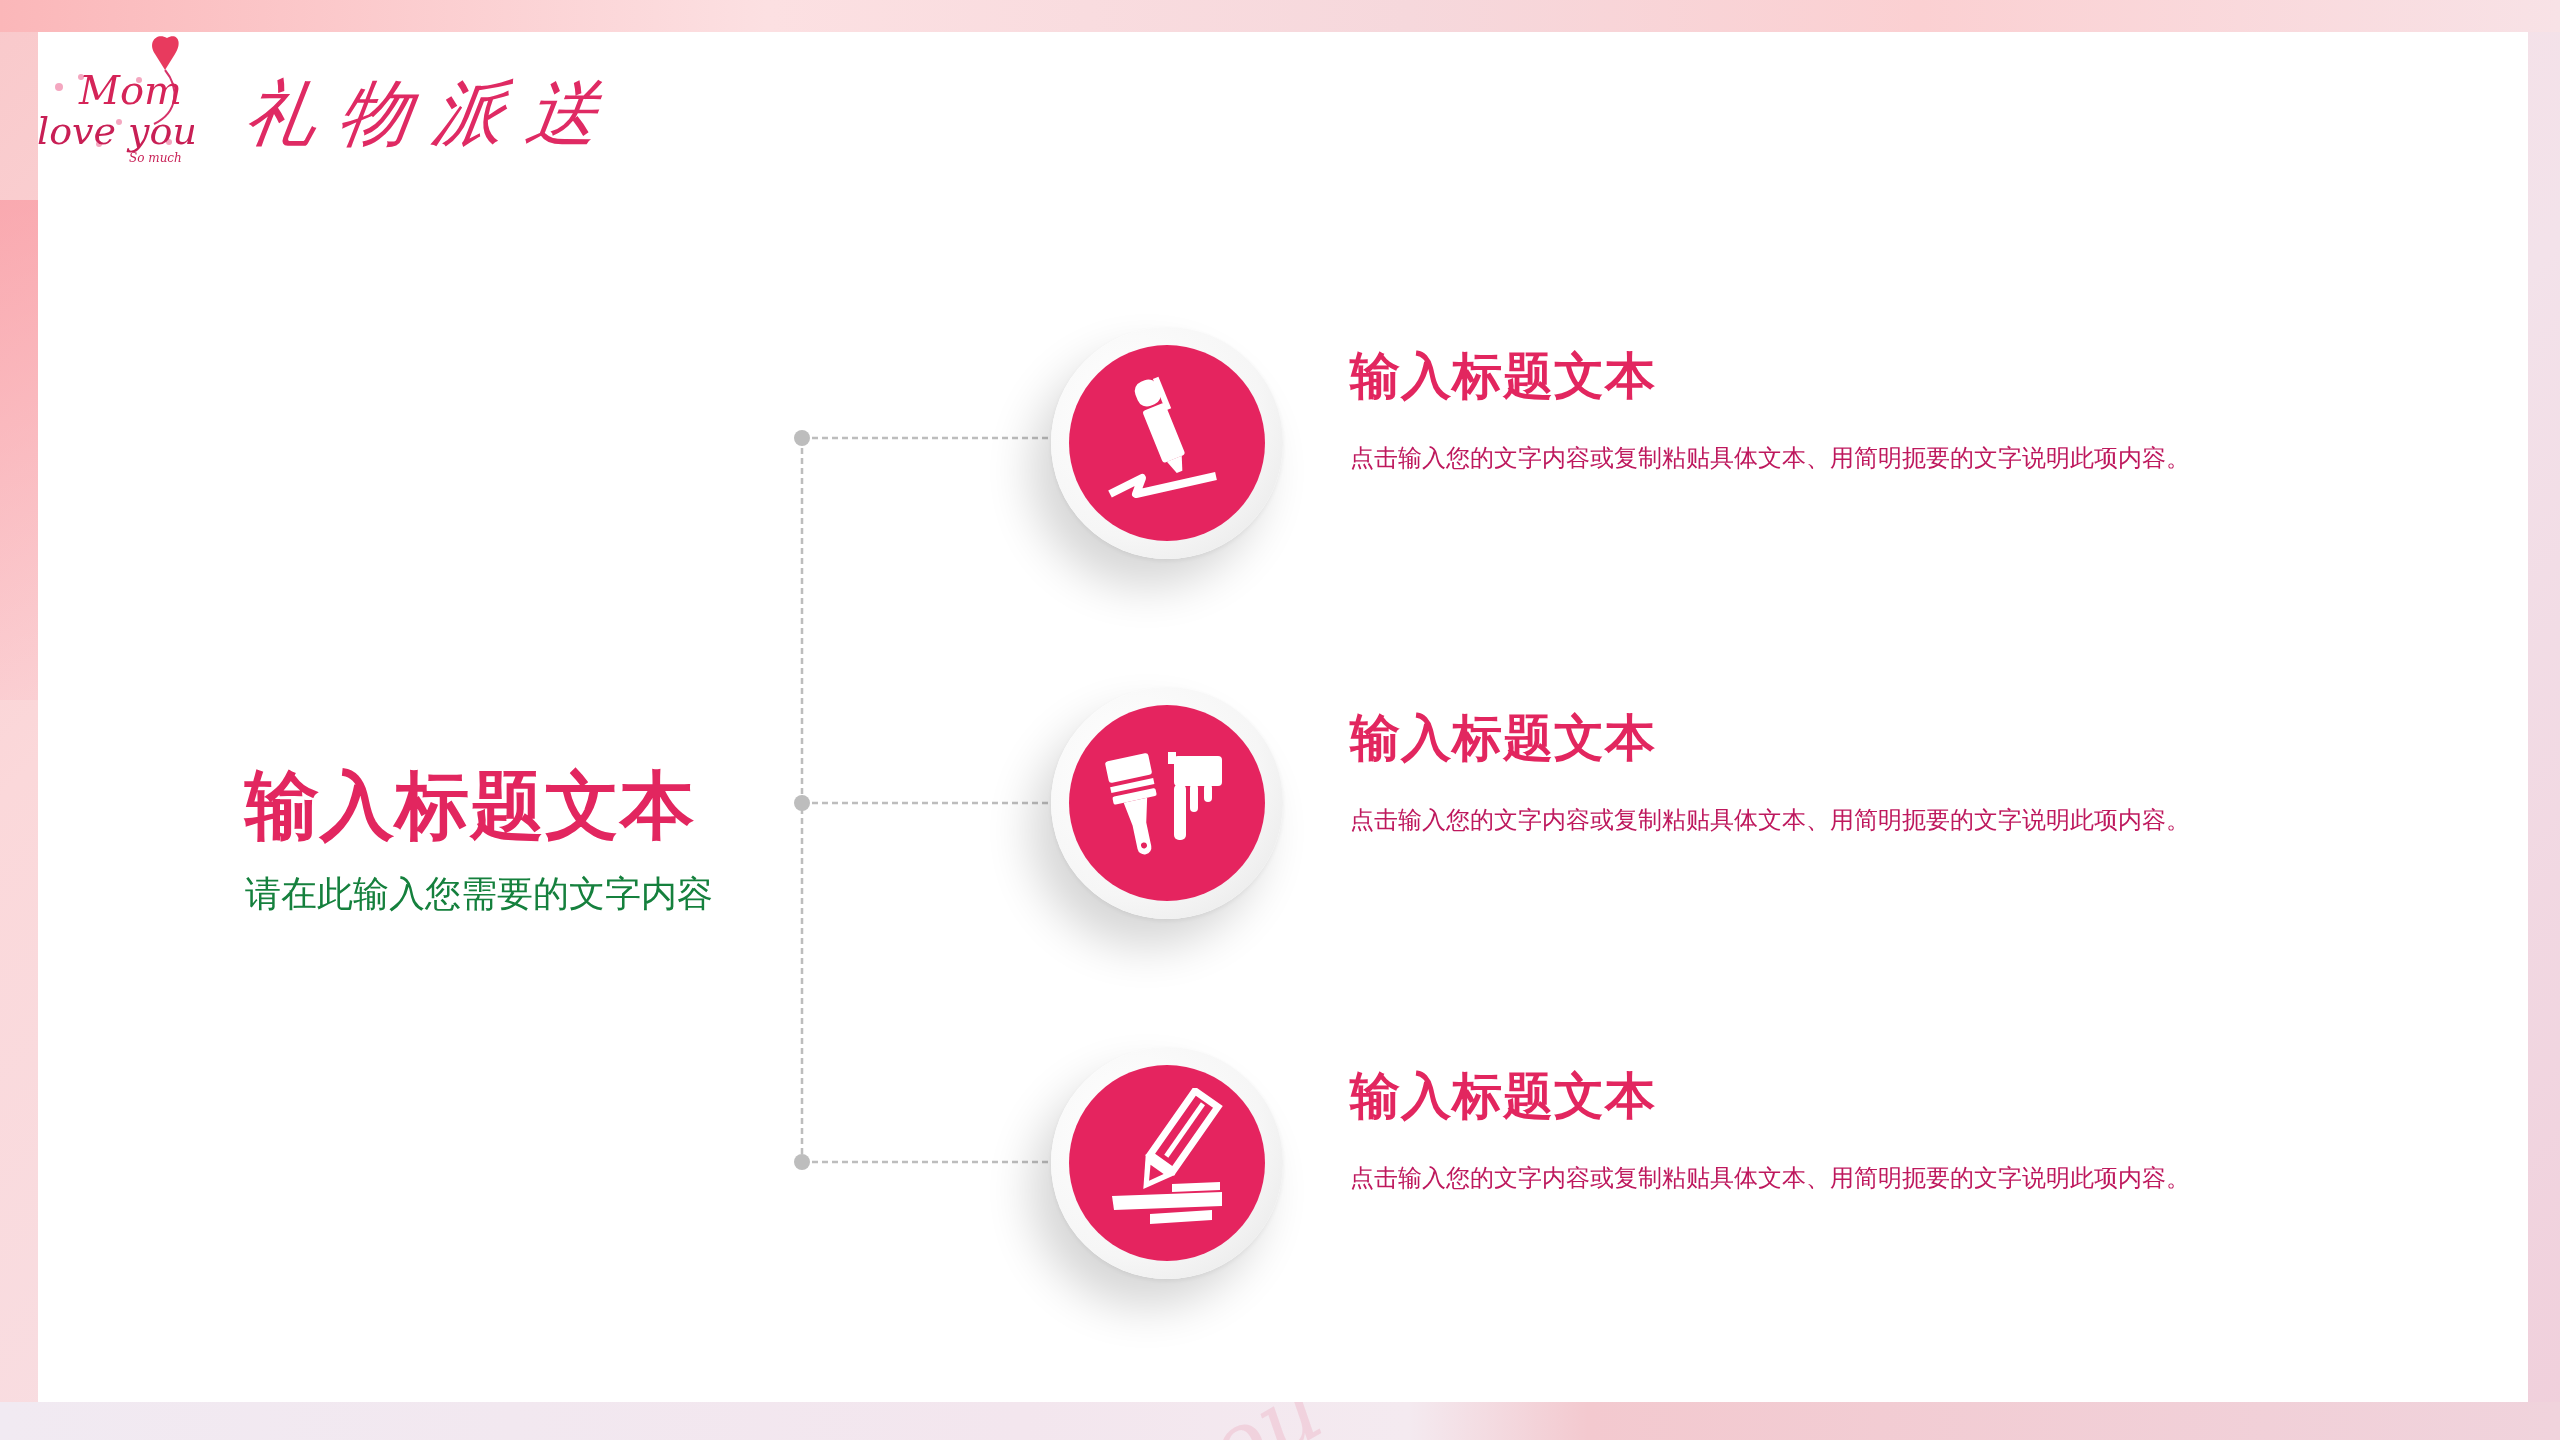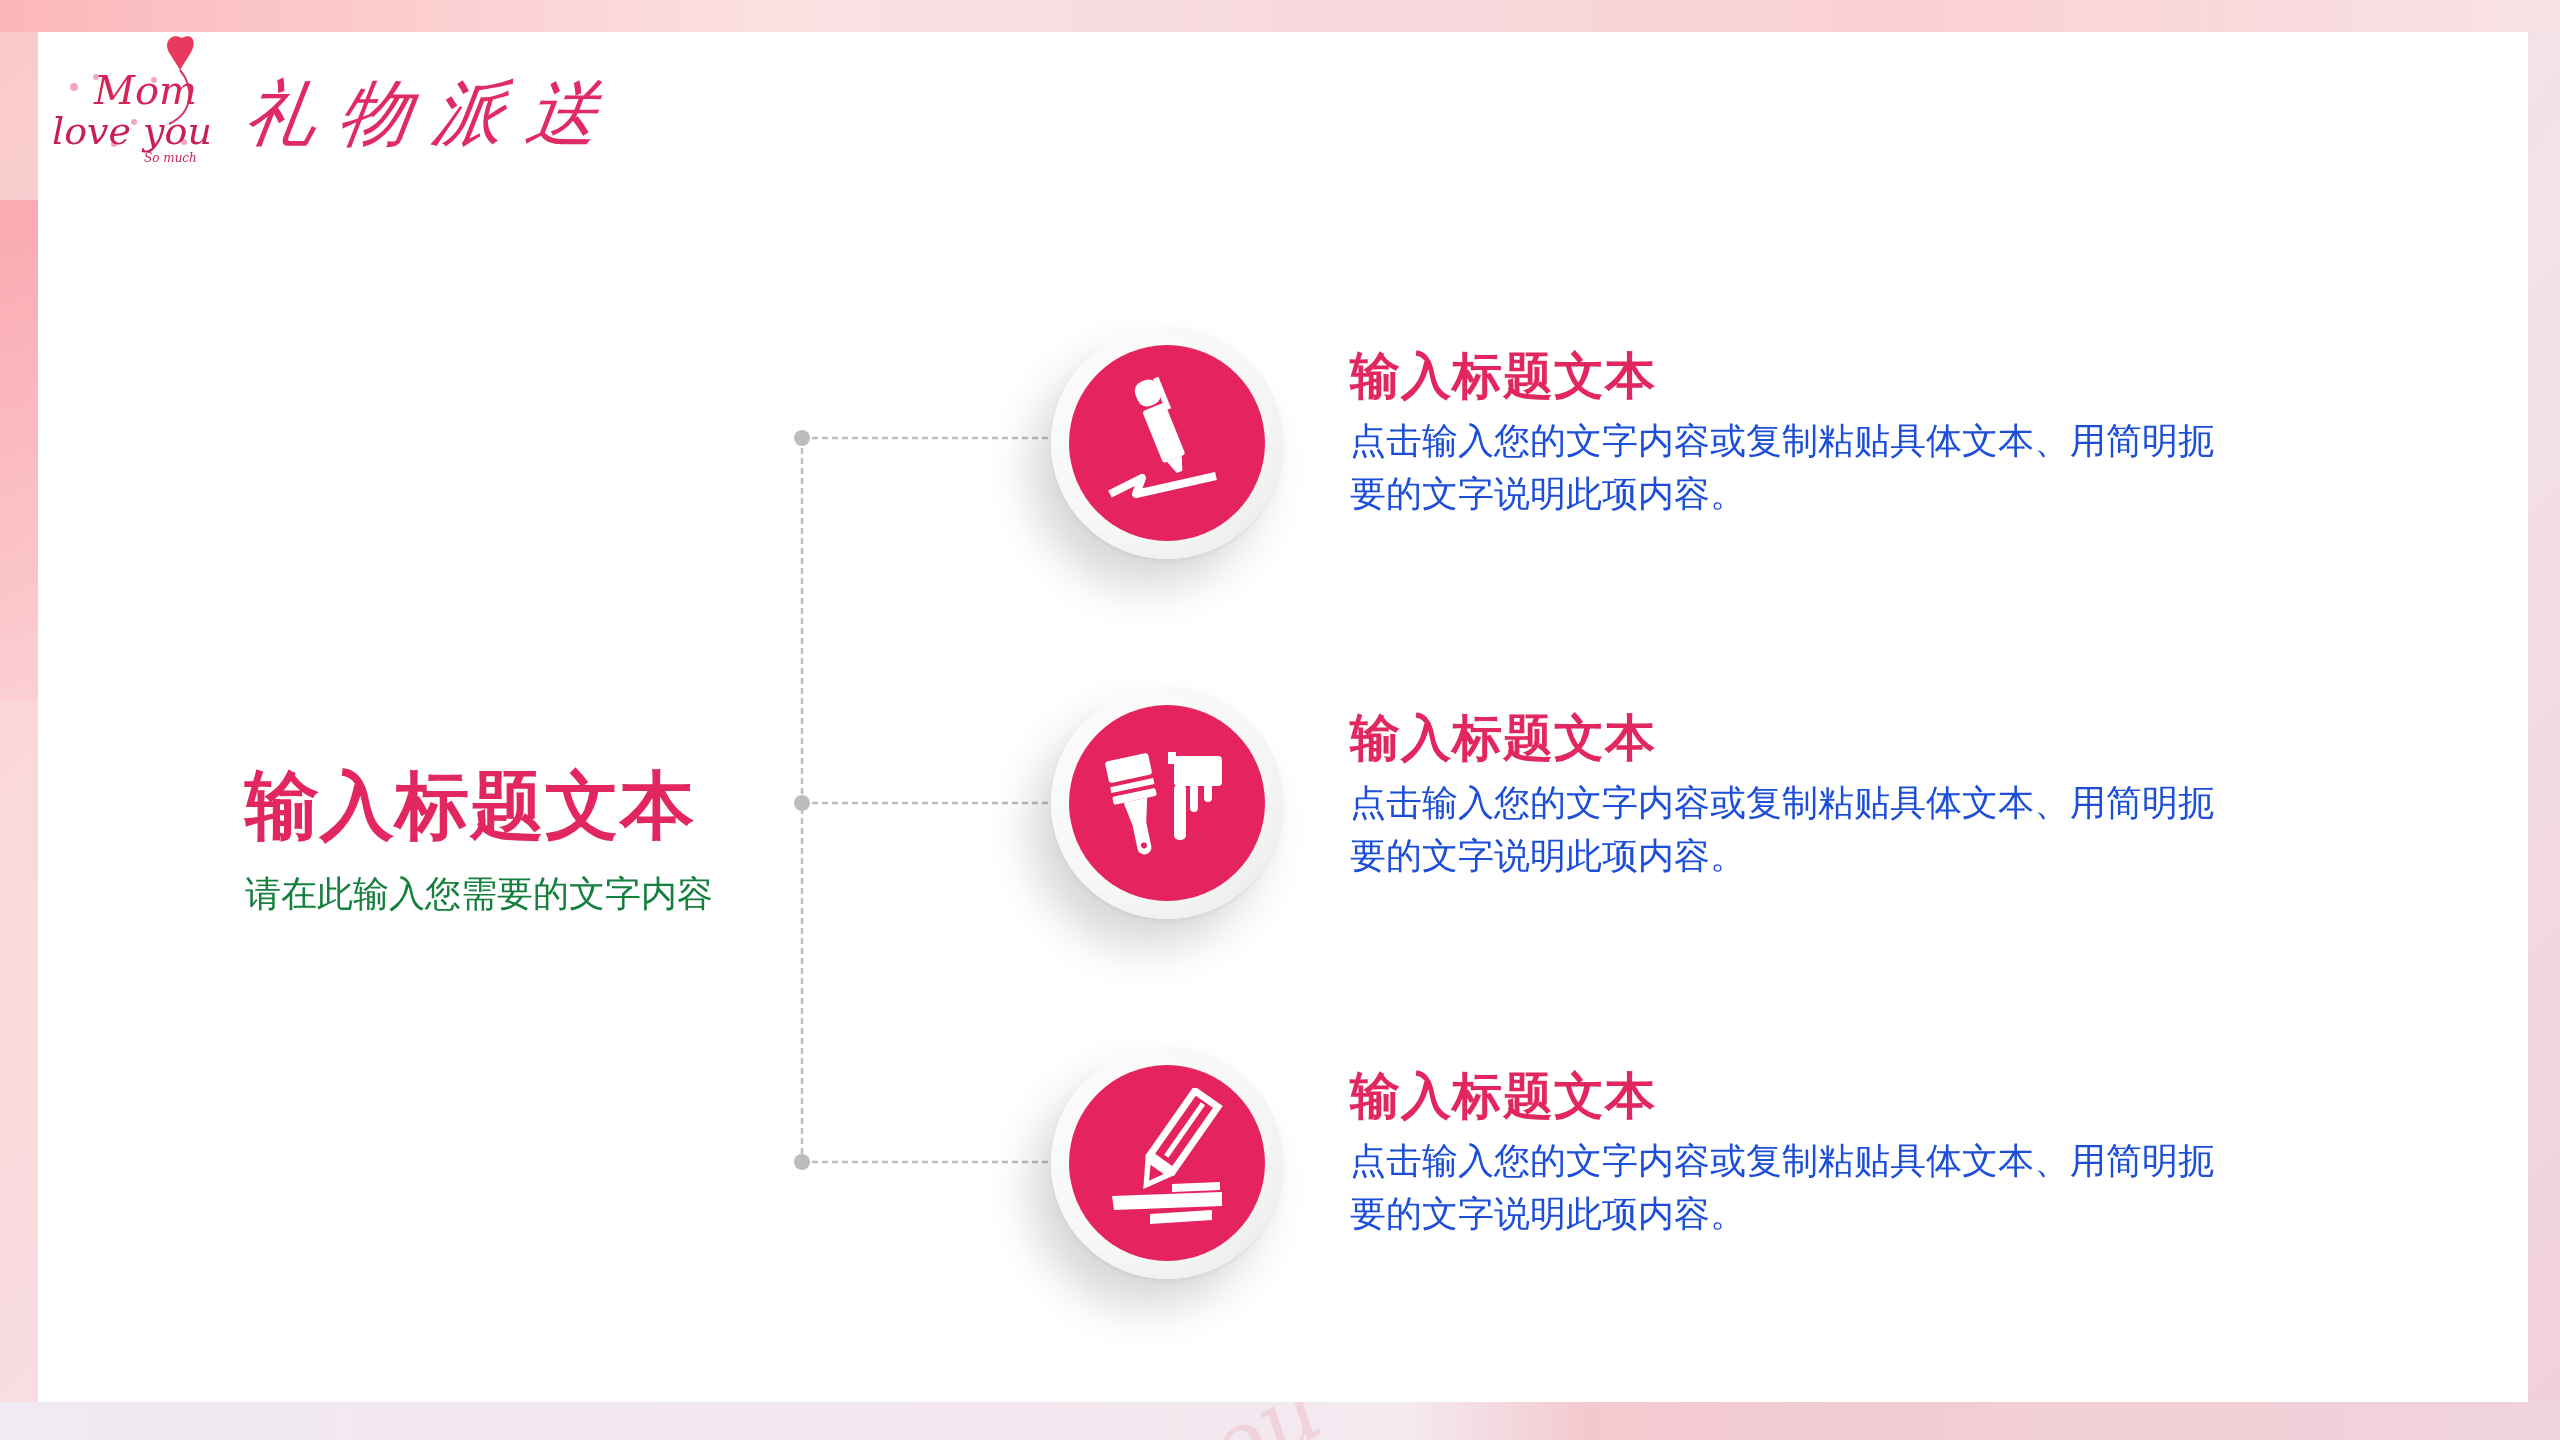--- a/index.html
+++ b/index.html
@@ -17,21 +17,21 @@
     .bg-streak.s3 { left: 0; bottom: 0; width: 2560px; height: 38px;
       background: linear-gradient(90deg, #f1eaf2 0%, #f3e6ee 40%, #f4eaf0 55%, #f3c9cf 62%, #f0d3dc 100%); }
     .bg-script { position: absolute; left: 1160px; top: 1390px; font-family: "DejaVu Serif", serif;
       font-size: 90px; color: rgba(235,170,190,0.35); transform: rotate(-30deg); font-style: italic; }
 
     .card {
       position: absolute; left: 38px; top: 32px; width: 2490px; height: 1370px;
       background: #ffffff;
     }
 
-    .logo { position: absolute; left: 44px; top: 32px; width: 165px; height: 140px; }
+    .logo { position: absolute; left: 29px; top: 32px; width: 165px; height: 140px; }
     .page-title {
       position: absolute; left: 245px; top: 66px;
       font-size: 72px; font-style: italic; letter-spacing: 22px;
       color: #df2a63; font-family: "DejaVu Sans", sans-serif; font-weight: normal;
       transform: skewX(-8deg);
     }
 
     .left-block { position: absolute; left: 245px; top: 760px; }
     .left-title {
       font-size: 74px; font-weight: bold; color: #e2265f; line-height: 90px; letter-spacing: 1px;
@@ -46,21 +46,21 @@
       box-shadow: -20px 28px 46px rgba(0,0,0,0.16), 0 2px 4px rgba(0,0,0,0.06);
     }
     .node-inner {
       position: absolute; left: 18px; top: 18px; width: 196px; height: 196px; border-radius: 50%;
       background: #e5245f; display: flex; align-items: center; justify-content: center;
     }
     .node-inner svg { width: 150px; height: 150px; }
 
     .item { position: absolute; left: 1350px; width: 900px; }
     .item-title { font-size: 50px; font-weight: bold; color: #e2265f; line-height: 60px; letter-spacing: 1px; }
-    .item-desc { margin-top: 8px; font-size: 36px; color: #1d4ed8; line-height: 53px; width: 880px; }
+    .item-desc { margin-top: 26px; font-size: 24px; color: #be185d; line-height: 53px; width: 880px; }
   </style>
 </head>
 <body>
 
 <div class="bg-streak s2"></div>
 <div class="bg-streak s1"></div>
 <div class="bg-streak s3"></div>
 <div class="bg-script">you</div>
 
 <div class="card"></div>

